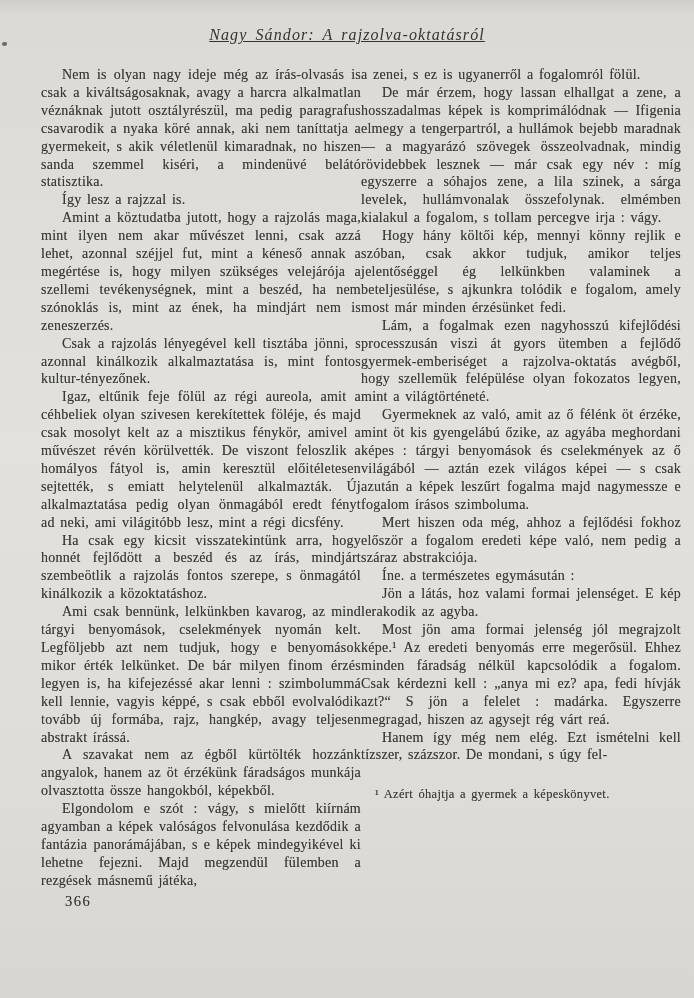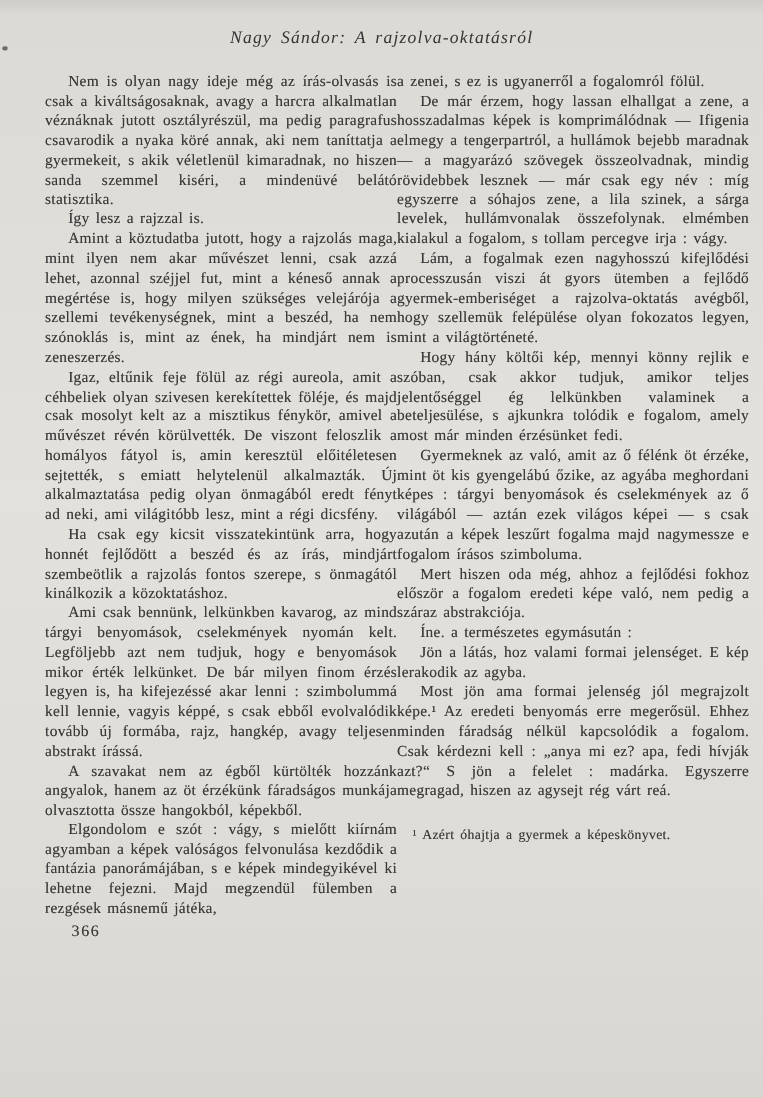--- a/index.html
+++ b/index.html
@@ -19,20 +19,21 @@
     box-sizing: border-box;
   }
   .running-header {
     margin-top: 26px;
     text-align: center;
     font-style: italic;
     font-size: 16px;
     letter-spacing: 1.1px;
     word-spacing: 3px;
     color: #343434;
+    text-decoration: underline;
   }
   .columns {
     display: flex;
     gap: 0;
     padding: 22px 13px 0 41px;
     box-sizing: border-box;
   }
   .col {
     flex: 1 1 0;
     min-width: 0;
@@ -81,35 +82,37 @@
   <span class="speck"></span>
 
   <div class="running-header">Nagy Sándor: A rajzolva-oktatásról</div>
 
   <div class="columns">
 
     <div class="col">
       <p>Nem is olyan nagy ideje még az írás-olvasás is csak a kiváltságosaknak, avagy a harcra alkalmatlan véznáknak jutott osztályrészül, ma pedig paragrafus csavarodik a nyaka köré annak, aki nem taníttatja a gyermekeit, s akik véletlenül kimaradnak, no hiszen sanda szemmel kiséri, a mindenüvé belátó statisztika.</p>
       <p>Így lesz a rajzzal is.</p>
       <p>Amint a köztudatba jutott, hogy a rajzolás maga, mint ilyen nem akar művészet lenni, csak azzá lehet, azonnal széjjel fut, mint a kéneső annak a megértése is, hogy milyen szükséges velejárója a szellemi tevékenységnek, mint a beszéd, ha nem szónoklás is, mint az ének, ha mindjárt nem is zeneszerzés.</p>
+      <p>Csak a rajzolás lényegével kell tisztába jönni, s azonnal kinálkozik alkalmaztatása is, mint fontos kultur-tényezőnek.</p>
       <p>Igaz, eltűnik feje fölül az régi aureola, amit a céhbeliek olyan szivesen kerekítettek föléje, és majd csak mosolyt kelt az a misztikus fénykör, amivel a művészet révén körülvették. De viszont feloszlik a homályos fátyol is, amin keresztül előitéletesen sejtették, s emiatt helytelenül alkalmazták. Új alkalmaztatása pedig olyan önmagából eredt fényt ad neki, ami világitóbb lesz, mint a régi dicsfény.</p>
       <p>Ha csak egy kicsit visszatekintünk arra, hogy honnét fejlődött a beszéd és az írás, mindjárt szembeötlik a rajzolás fontos szerepe, s önmagától kinálkozik a közoktatáshoz.</p>
       <p>Ami csak bennünk, lelkünkben kavarog, az mind tárgyi benyomások, cselekmények nyomán kelt. Legföljebb azt nem tudjuk, hogy e benyomások mikor érték lelkünket. De bár milyen finom érzés legyen is, ha kifejezéssé akar lenni : szimbolummá kell lennie, vagyis képpé, s csak ebből evolvalódik tovább új formába, rajz, hangkép, avagy teljesen abstrakt írássá.</p>
       <p>A szavakat nem az égből kürtölték hozzánk angyalok, hanem az öt érzékünk fáradságos munkája olvasztotta össze hangokból, képekből.</p>
       <p>Elgondolom e szót : vágy, s mielőtt kiírnám agyamban a képek valóságos felvonulása kezdődik a fantázia panorámájában, s e képek mindegyikével ki lehetne fejezni. Majd megzendül fülemben a rezgések másnemű játéka,</p>
       <div class="page-number">366</div>
     </div>
 
     <div class="col">
       <p class="no-indent">a zenei, s ez is ugyanerről a fogalomról fölül.</p>
       <p>De már érzem, hogy lassan elhallgat a zene, a hosszadalmas képek is komprimálódnak — Ifigenia elmegy a tengerpartról, a hullámok bejebb maradnak — a magyarázó szövegek összeolvadnak, mindig rövidebbek lesznek — már csak egy név : míg egyszerre a sóhajos zene, a lila szinek, a sárga levelek, hullámvonalak összefolynak. elmémben kialakul a fogalom, s tollam percegve irja : vágy.</p>
+      <p>Hogy hány költői kép, mennyi könny rejlik e szóban, csak akkor tudjuk, amikor teljes jelentőséggel ég lelkünkben valaminek a beteljesülése, s ajkunkra tolódik e fogalom, amely most már minden érzésünket fedi.</p>
       <p>Lám, a fogalmak ezen nagyhosszú kifejlődési processzusán viszi át gyors ütemben a fejlődő gyermek-emberiséget a rajzolva-oktatás avégből, hogy szellemük felépülése olyan fokozatos legyen, mint a világtörténeté.</p>
-      <p>Hogy hány költői kép, mennyi könny rejlik e szóban, csak akkor tudjuk, amikor teljes jelentőséggel ég lelkünkben valaminek a beteljesülése, s ajkunkra tolódik e fogalom, amely most már minden érzésünket fedi.</p>
       <p>Gyermeknek az való, amit az ő félénk öt érzéke, mint öt kis gyengelábú őzike, az agyába meghordani képes : tárgyi benyomások és cselekmények az ő világából — aztán ezek világos képei — s csak azután a képek leszűrt fogalma majd nagymessze e fogalom írásos szimboluma.</p>
       <p>Mert hiszen oda még, ahhoz a fejlődési fokhoz először a fogalom eredeti képe való, nem pedig a száraz abstrakciója.</p>
       <p>Íne. a természetes egymásután :</p>
       <p>Jön a látás, hoz valami formai jelenséget. E kép lerakodik az agyba.</p>
       <p>Most jön ama formai jelenség jól megrajzolt képe.¹ Az eredeti benyomás erre megerősül. Ehhez minden fáradság nélkül kapcsolódik a fogalom. Csak kérdezni kell : „anya mi ez? apa, fedi hívják azt?“ S jön a felelet : madárka. Egyszerre megragad, hiszen az agysejt rég várt reá.</p>
+      <p>Hanem így még nem elég. Ezt ismételni kell tízszer, százszor. De mondani, s úgy fel-</p>
       <div class="footnote">¹ Azért óhajtja a gyermek a képeskönyvet.</div>
     </div>
 
   </div>
 </div>
 
 </body></html>

